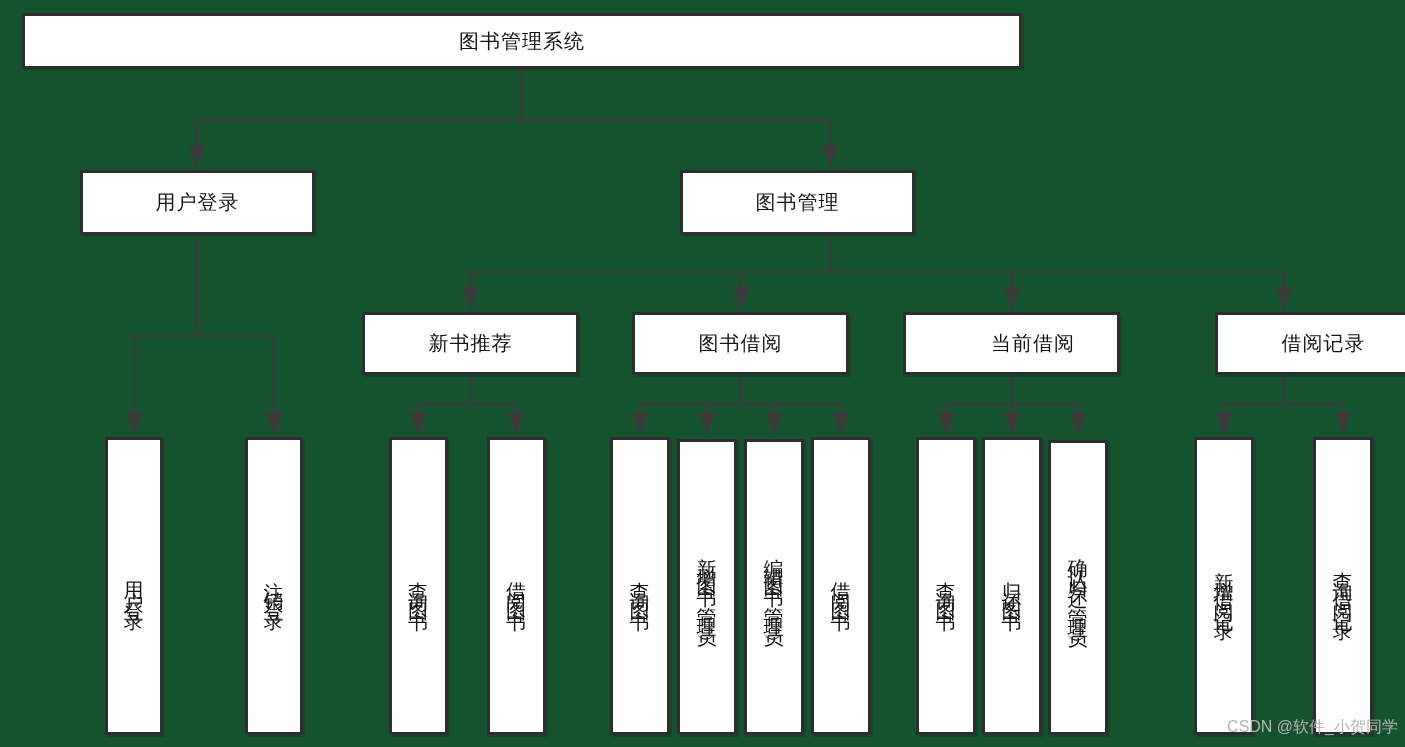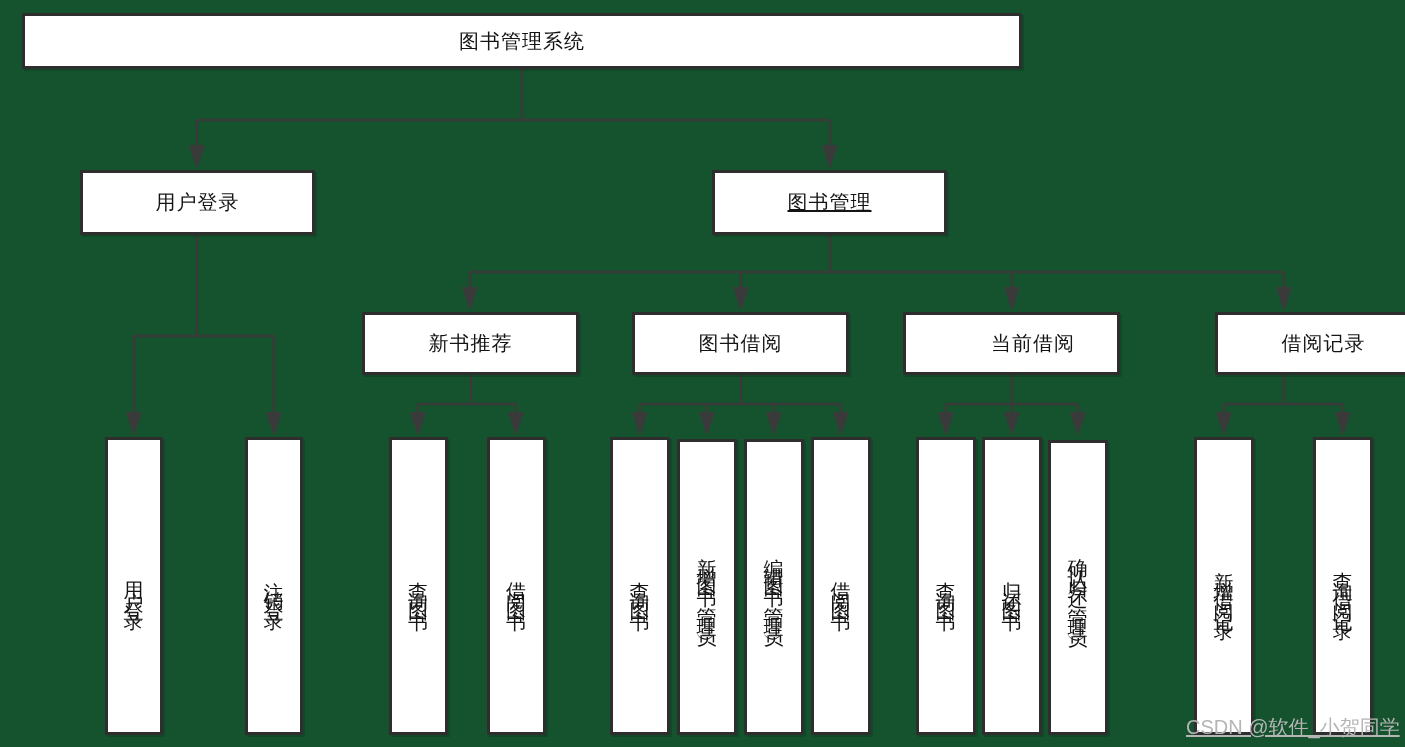--- a/index.html
+++ b/index.html
@@ -40,25 +40,24 @@
     white-space: nowrap;
   }
   .watermark {
     position: absolute;
     left: 1186px;
     top: 713px;
     width: 212px;
     height: 28px;
     line-height: 28px;
     text-align: right;
-    font-size: 20px;
+    font-size: 16px;
     color: #b5b5b5;
     z-index: 5;
     white-space: nowrap;
-    text-decoration: underline;
   }
 </style>
 </head>
 <body>
 
 <div id="canvas">
 
   <svg id="connectors" viewBox="0 0 1405 747" xmlns="http://www.w3.org/2000/svg">
     <g stroke="#3a3a3a" stroke-width="2.5" fill="none">
 
@@ -106,21 +105,21 @@
     </g>
   </svg>
 
   <div class="box" style="left:22px; top:13px; width:1000px; height:56px;">
     <span>图书管理系统</span>
   </div>
 
   <div class="box" style="left:80px; top:170px; width:235px; height:65px;">
     <span>用户登录</span>
   </div>
-  <div class="box" style="left:712px; top:170px; width:235px; height:65px;text-decoration:underline;">
+  <div class="box" style="left:680px; top:170px; width:235px; height:65px;">
     <span>图书管理</span>
   </div>
 
   <div class="box" style="left:362px; top:312px; width:217px; height:63px;text-align:center;">
     <span>新书推荐</span>
   </div>
   <div class="box" style="left:632px; top:312px; width:217px; height:63px;">
     <span>图书借阅</span>
   </div>
   <div class="box" style="left:903px; top:312px; width:217px; height:63px;padding-left:43px;">

